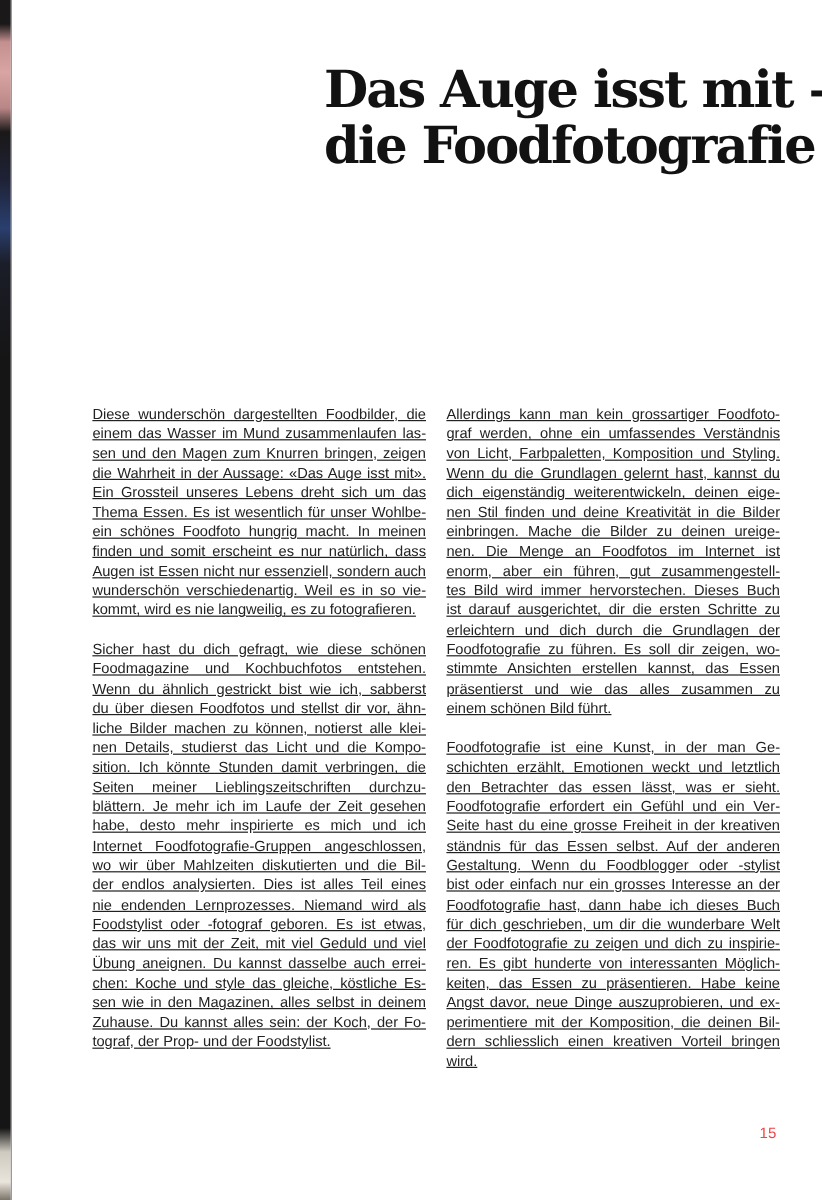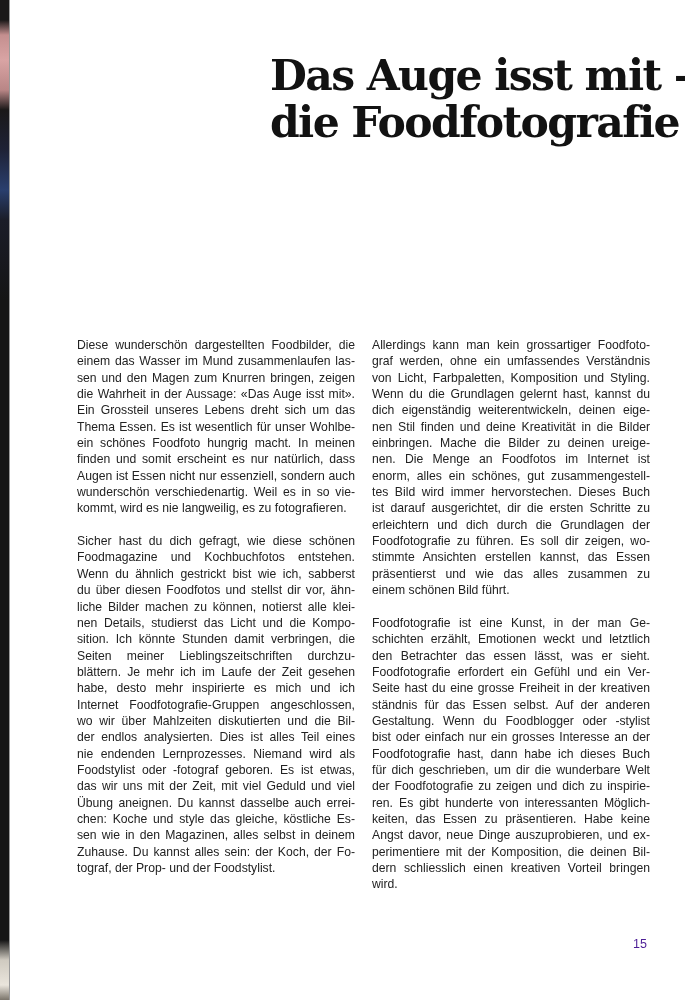--- a/index.html
+++ b/index.html
@@ -24,29 +24,29 @@
     letter-spacing: -1.6px; color: #121212; margin: 0;
   }
   .title span { display: block; white-space: nowrap; }
   .column {
     position: absolute; top: 337px; width: 278px;
     font-family: "Liberation Sans", sans-serif;
     font-size: 12.2px; line-height: 16.35px; color: #222;
   }
   .col-left { left: 77px; }
   .col-right { left: 372px; }
-  .column p { margin: 0 0 16.35px 0; text-align: justify; }
+  .column p { margin: 0 0 16.35px 0; text-align: justify; text-decoration: underline; }
   .column .line {
     display: block; text-align: justify; text-align-last: justify; white-space: nowrap;
     height: 16.35px;
   }
   .column .line.last { text-align-last: left; }
   .page-number {
     position: absolute; left: 633px; top: 937px;
-    font-family: "Liberation Sans", sans-serif; font-size: 12.5px; color: #4c1d95;
+    font-family: "Liberation Sans", sans-serif; font-size: 12.5px; color: #ef4444;
   }
 </style>
 </head>
 <body>
 
 <div class="left-strip"></div>
 <div class="left-strip-edge"></div>
 
 <h1 class="title">
   <span>Das Auge isst mit –</span>
@@ -94,21 +94,21 @@
 <div class="column col-right">
     <p>
       <span class="line">Allerdings kann man kein grossartiger Foodfoto-</span>
       <span class="line">graf werden, ohne ein umfassendes Verständnis</span>
       <span class="line">von Licht, Farbpaletten, Komposition und Styling.</span>
       <span class="line">Wenn du die Grundlagen gelernt hast, kannst du</span>
       <span class="line">dich eigenständig weiterentwickeln, deinen eige-</span>
       <span class="line">nen Stil finden und deine Kreativität in die Bilder</span>
       <span class="line">einbringen. Mache die Bilder zu deinen ureige-</span>
       <span class="line">nen. Die Menge an Foodfotos im Internet ist</span>
-      <span class="line">enorm, alles ein schönes, gut zusammengestell-</span>
+      <span class="line">enorm, aber ein führen, gut zusammengestell-</span>
       <span class="line">tes Bild wird immer hervorstechen. Dieses Buch</span>
       <span class="line">ist darauf ausgerichtet, dir die ersten Schritte zu</span>
       <span class="line">erleichtern und dich durch die Grundlagen der</span>
       <span class="line">Foodfotografie zu führen. Es soll dir zeigen, wo-</span>
       <span class="line">stimmte Ansichten erstellen kannst, das Essen</span>
       <span class="line">präsentierst und wie das alles zusammen zu</span>
       <span class="line last">einem schönen Bild führt.</span>
     </p>
     <p>
       <span class="line">Foodfotografie ist eine Kunst, in der man Ge-</span>

